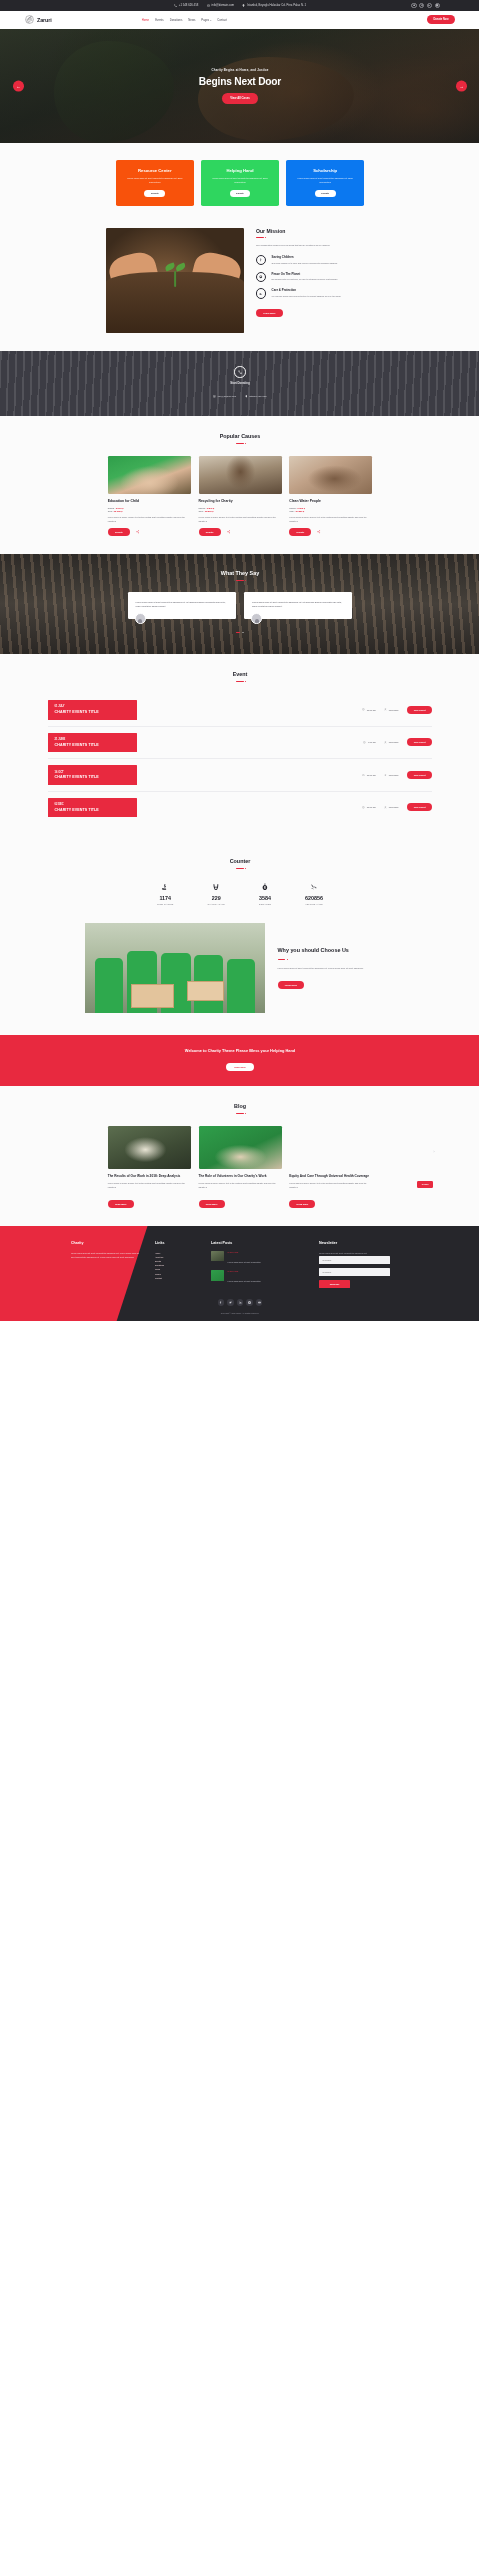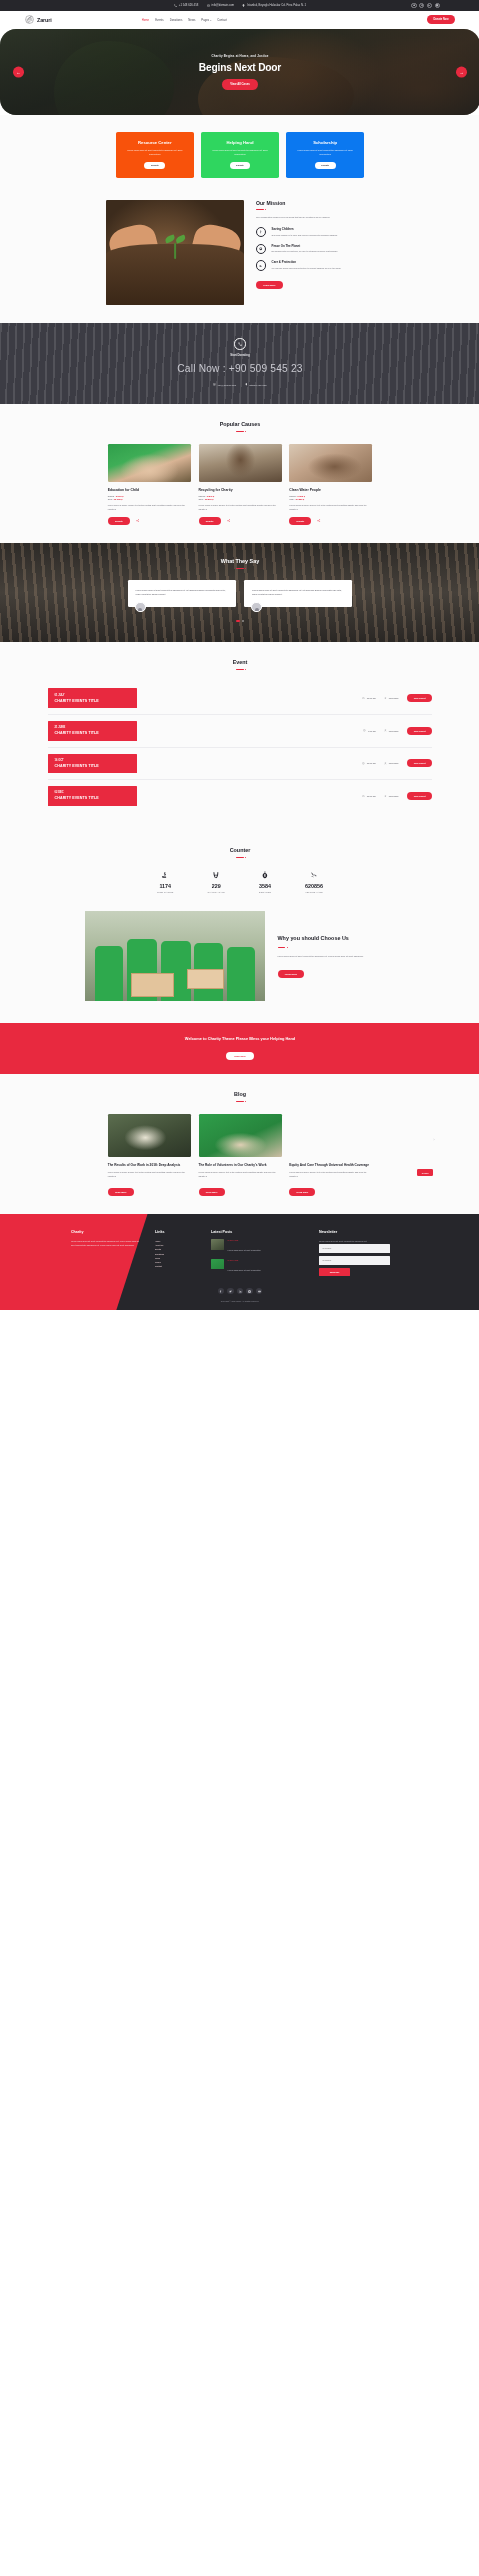--- a/index.html
+++ b/index.html
@@ -43,27 +43,26 @@
   .nav-link{font-size:2.8px;color:#4a4a55;white-space:nowrap;}
   .nav-link.active{color:#e8293f;}
   .nav-caret{font-size:2.2px;color:#7a7a85;margin-left:0.9px;}
   .btn-donate-nav{
     margin-left:auto;background:#e8293f;color:#fff;border-radius:599px;
     font-size:2.6px;padding:3px 6.6px;white-space:nowrap;font-weight:600;
   }
 
   
   .hero{
-    height:86px;position:relative;overflow:hidden;
+    height:114px;position:relative;overflow:hidden;
     background:
       radial-gradient(ellipse 120px 72px at 62% 55%, rgba(120,80,45,.85), rgba(60,45,30,0) 70%),
       radial-gradient(ellipse 96px 84px at 24% 40%, rgba(46,58,34,.95), rgba(30,36,22,0) 72%),
       radial-gradient(ellipse 132px 72px at 88% 70%, rgba(96,66,40,.8), rgba(50,35,22,0) 75%),
       linear-gradient(160deg,#3a4430 0%,#2b3325 35%,#4a3a28 70%,#2a2a22 100%);
-    border-radius: 16px;
   }
   .hero:after{
     content:"";position:absolute;inset:0;
     background:linear-gradient(180deg,rgba(20,20,22,.35),rgba(20,20,22,.55));
   }
   .hero-blob{
     position:absolute;border-radius:45% 55% 60% 40%/50% 45% 55% 50%;
     opacity:.55;filter:blur(0.6px);
   }
   .hero-inner{
@@ -482,21 +481,20 @@
 
   <div class="callband">
     <div class="hands"></div>
     <div class="inner">
       <div class="call-ring">
         <svg viewBox="0 0 24 24">
             <path d="M6.6 10.8c1.4 2.8 3.8 5.1 6.6 6.6l2.2-2.2c.3-.3.7-.4 1-.2 1.2.4 2.4.6 3.6.6.6 0 1 .4 1 1V20c0 .6-.4 1-1 1C10.6 21 3 13.4 3 4c0-.6.4-1 1-1h3.4c.6 0 1 .4 1 1 0 1.3.2 2.5.6 3.6.1.4 0 .8-.2 1.1l-2.2 2.1z"></path>
           </svg>
       </div>
       <div class="call-sub">Start Donating</div>
-      <div class="call-num">Call Now : +90 509 545 23</div>
       <div class="call-meta">
         <div class="cm">
           <svg viewBox="0 0 24 24">
               <path d="M3 5h18v14H3V5zm2 2v.4l7 4.6 7-4.6V7H5zm0 3v7h14v-7l-7 4.6L5 10z"></path>
             </svg>
           <span>info@domain.com</span>
         </div>
         <div class="cm">
           <svg viewBox="0 0 24 24">
               <path d="M12 2C8.1 2 5 5.1 5 9c0 5.2 7 13 7 13s7-7.8 7-13c0-3.9-3.1-7-7-7zm0 9.5A2.5 2.5 0 1 1 12 6.5a2.5 2.5 0 0 1 0 5z"></path>

